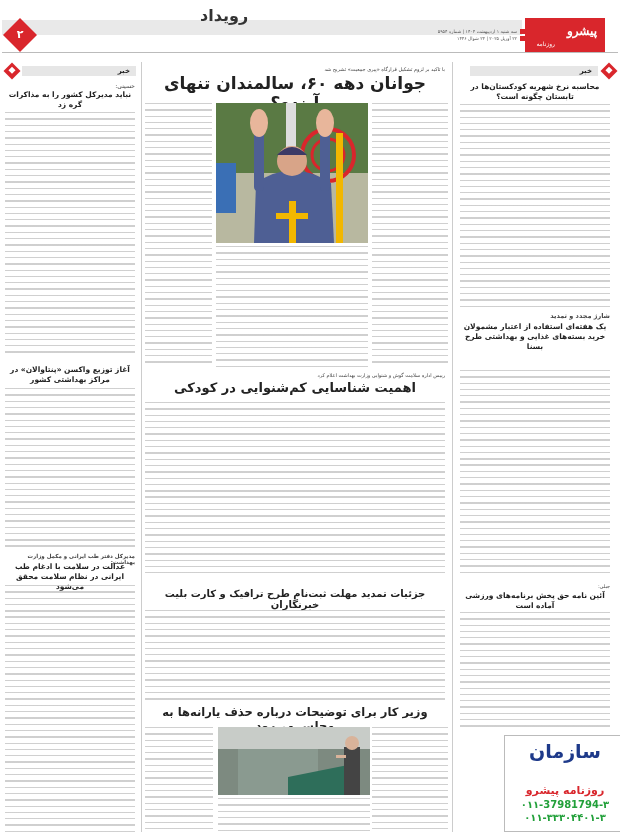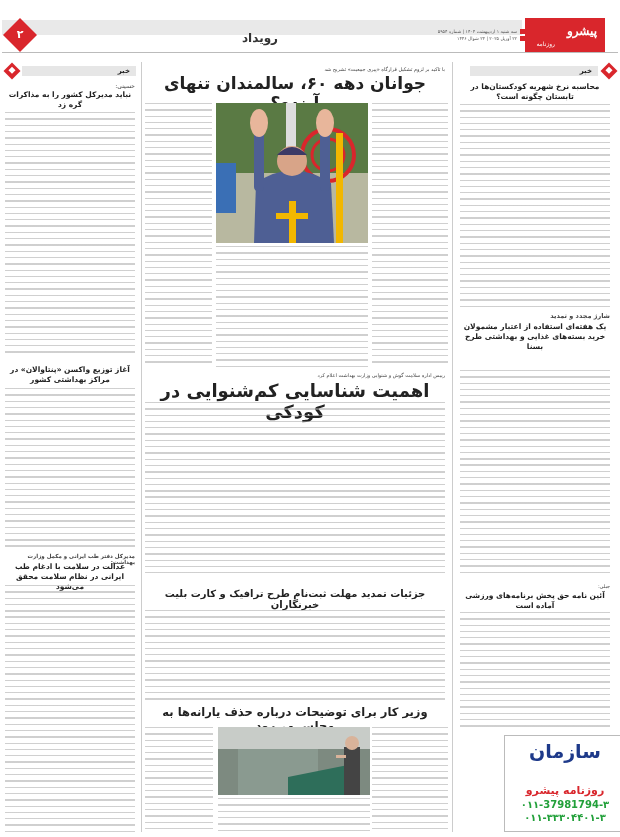--- a/index.html
+++ b/index.html
@@ -4,41 +4,41 @@
 <style>
   * { box-sizing: border-box; margin: 0; padding: 0; }
   html, body { width: 620px; height: 837px; background: #fff; overflow: hidden; }
   body { font-family: "DejaVu Sans", sans-serif; color: #333; position: relative; direction: rtl; }
 
   .abs { position: absolute; }
 
   
   .header-bar { left: 2px; top: 20px; width: 520px; height: 15px; background: #e9e9e9; }
   .header-rule { left: 2px; top: 52px; width: 616px; height: 1px; background: #bbb; }
-  .section-title { left: 200px; top: 31px; width: 120px; text-align: center; font-size: 12px; font-weight: bold; color: #333; }
+  .section-title { left: 200px; top: 6px; width: 120px; text-align: left; font-size: 16px; font-weight: bold; color: #333; }
   .logo { left: 525px; top: 18px; width: 80px; height: 35px; background: #d9262c; color: #fff; text-align: center; }
   .logo .big { font-family: "DejaVu Serif", serif; font-size: 12px; font-weight: bold; position: absolute; right: 8px; top: 6px; }
   .logo .small { font-size: 6px; position: absolute; right: 50px; top: 22px; }
   .date-block { left: 350px; top: 28px; width: 175px; font-size: 4.5px; color: #555; line-height: 7px; text-align: right; }
   .date-block .sq { display: inline-block; width: 5px; height: 5px; background: #d9262c; margin-left: 3px; vertical-align: middle; }
   .page-num { left: 8px; top: 23px; width: 24px; height: 24px; background: #d9262c; transform: rotate(45deg); }
   .page-num span { display: block; transform: rotate(-45deg); color: #fff; font-weight: bold; font-size: 11px; text-align: center; line-height: 24px; }
 
   
   .vrule { width: 1px; background: #ccc; }
 
   
   .tag { height: 10px; background: #e6e6e6; font-size: 7px; font-weight: bold; color: #222; line-height: 10px; padding-right: 6px; }
   .tag-diamond { width: 12px; height: 12px; background: #d9262c; transform: rotate(45deg); }
   .tag-diamond::after { content: ""; position: absolute; left: 3px; top: 3px; width: 5px; height: 5px; background: #fff; }
 
   .h-small { font-size: 7.5px; font-weight: bold; color: #222; text-align: center; line-height: 10px; }
   .kicker { font-size: 5px; color: #444; text-align: right; }
   .h-main { font-size: 17px; font-weight: bold; color: #222; text-align: center; }
-  .h-mid { font-size: 18px; font-weight: bold; color: #222; text-align: center; }
+  .h-mid { font-size: 13px; font-weight: bold; color: #222; text-align: center; }
 
   .txt { font-size: 4.3px; line-height: 6.4px; color: #555; text-align: justify; overflow: hidden; }
   .lines { background: repeating-linear-gradient(to bottom, #a9a9a9 0px, #a9a9a9 1.3px, transparent 1.3px, transparent 6.3px); opacity: .55; }
 
   .photo { overflow: hidden; }
   .photo1 { background: linear-gradient(160deg, #4d6b3a 0%, #6a8a4b 30%, #9cb27a 55%, #c8c8b0 100%); }
   .ad-box { border: 1px solid #bbb; background: #fff; text-align: center; direction: rtl; }
   .ad-title { color: #1e3a8a; font-weight: bold; font-size: 19px; line-height: 22px; }
   .ad-sub { color: #d9262c; font-weight: bold; font-size: 11px; margin-top: 22px; }
   .ad-phone { color: #22a03a; font-weight: bold; font-size: 10px; margin-top: 2px; direction: ltr; }

